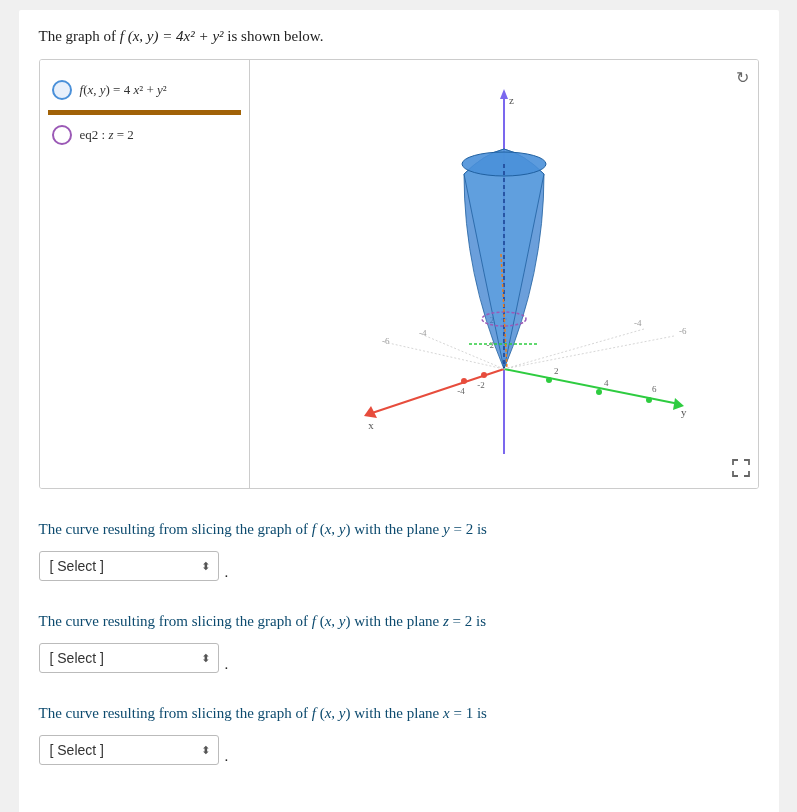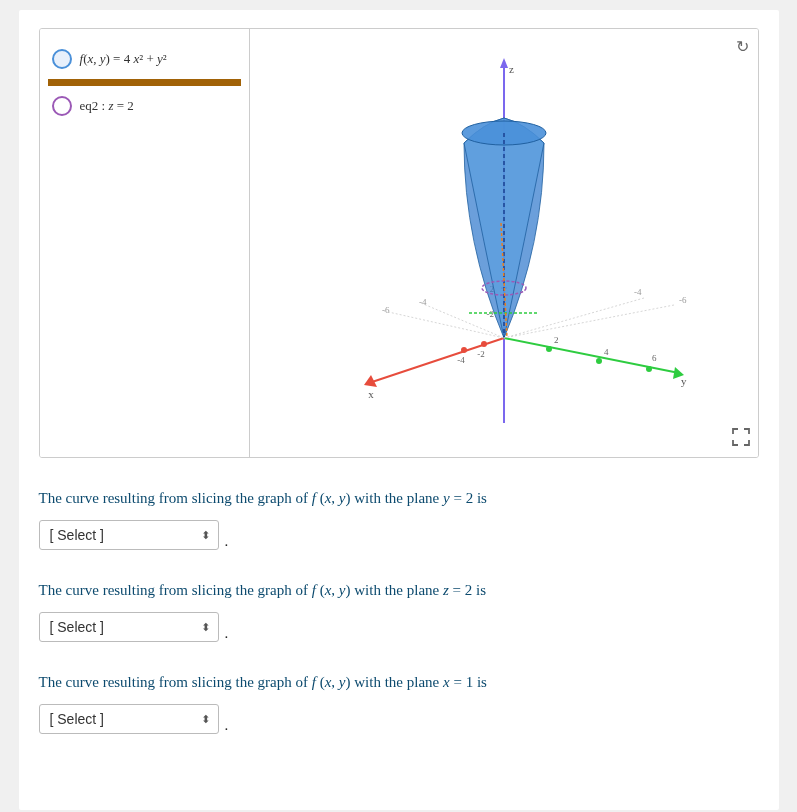--- a/index.html
+++ b/index.html
@@ -37,21 +37,21 @@
       border-right: 1.5px solid #ccc;
       padding: 10px 8px;
       background: #fff;
       flex-shrink: 0;
     }
     .legend-item {
       display: flex;
       align-items: center;
       gap: 8px;
       padding: 10px 4px;
-      border-bottom: 7px solid #a16207;
+      border-bottom: 5px solid #a16207;
       font-size: 13px;
       color: #333;
     }
     .legend-item:last-child { border-bottom: none; }
     .legend-circle {
       width: 20px;
       height: 20px;
       border-radius: 50%;
       border: 2.5px solid;
       flex-shrink: 0;
@@ -139,20 +139,25 @@
     .math-eq {
       font-style: italic;
       font-family: Georgia, serif;
     }
   </style>
 </head>
 <body>
 
 <div class="page-container">
 
+  <p class="intro-text">
+    <span>The graph of </span>
+    <span class="math-eq"><i>f</i> (<i>x</i>, <i>y</i>) = 4<i>x</i>² + <i>y</i>²</span>
+    <span> is shown below.</span>
+  </p>
 
   <div class="graph-section">
 
     <div class="legend-panel">
       <div class="legend-item">
         <div class="legend-circle circle-blue"></div>
         <span><i>f</i>(<i>x</i>, <i>y</i>)  =  4 <i>x</i>² + <i>y</i>²</span>
       </div>
       <div class="legend-item">
         <div class="legend-circle circle-purple"></div>

